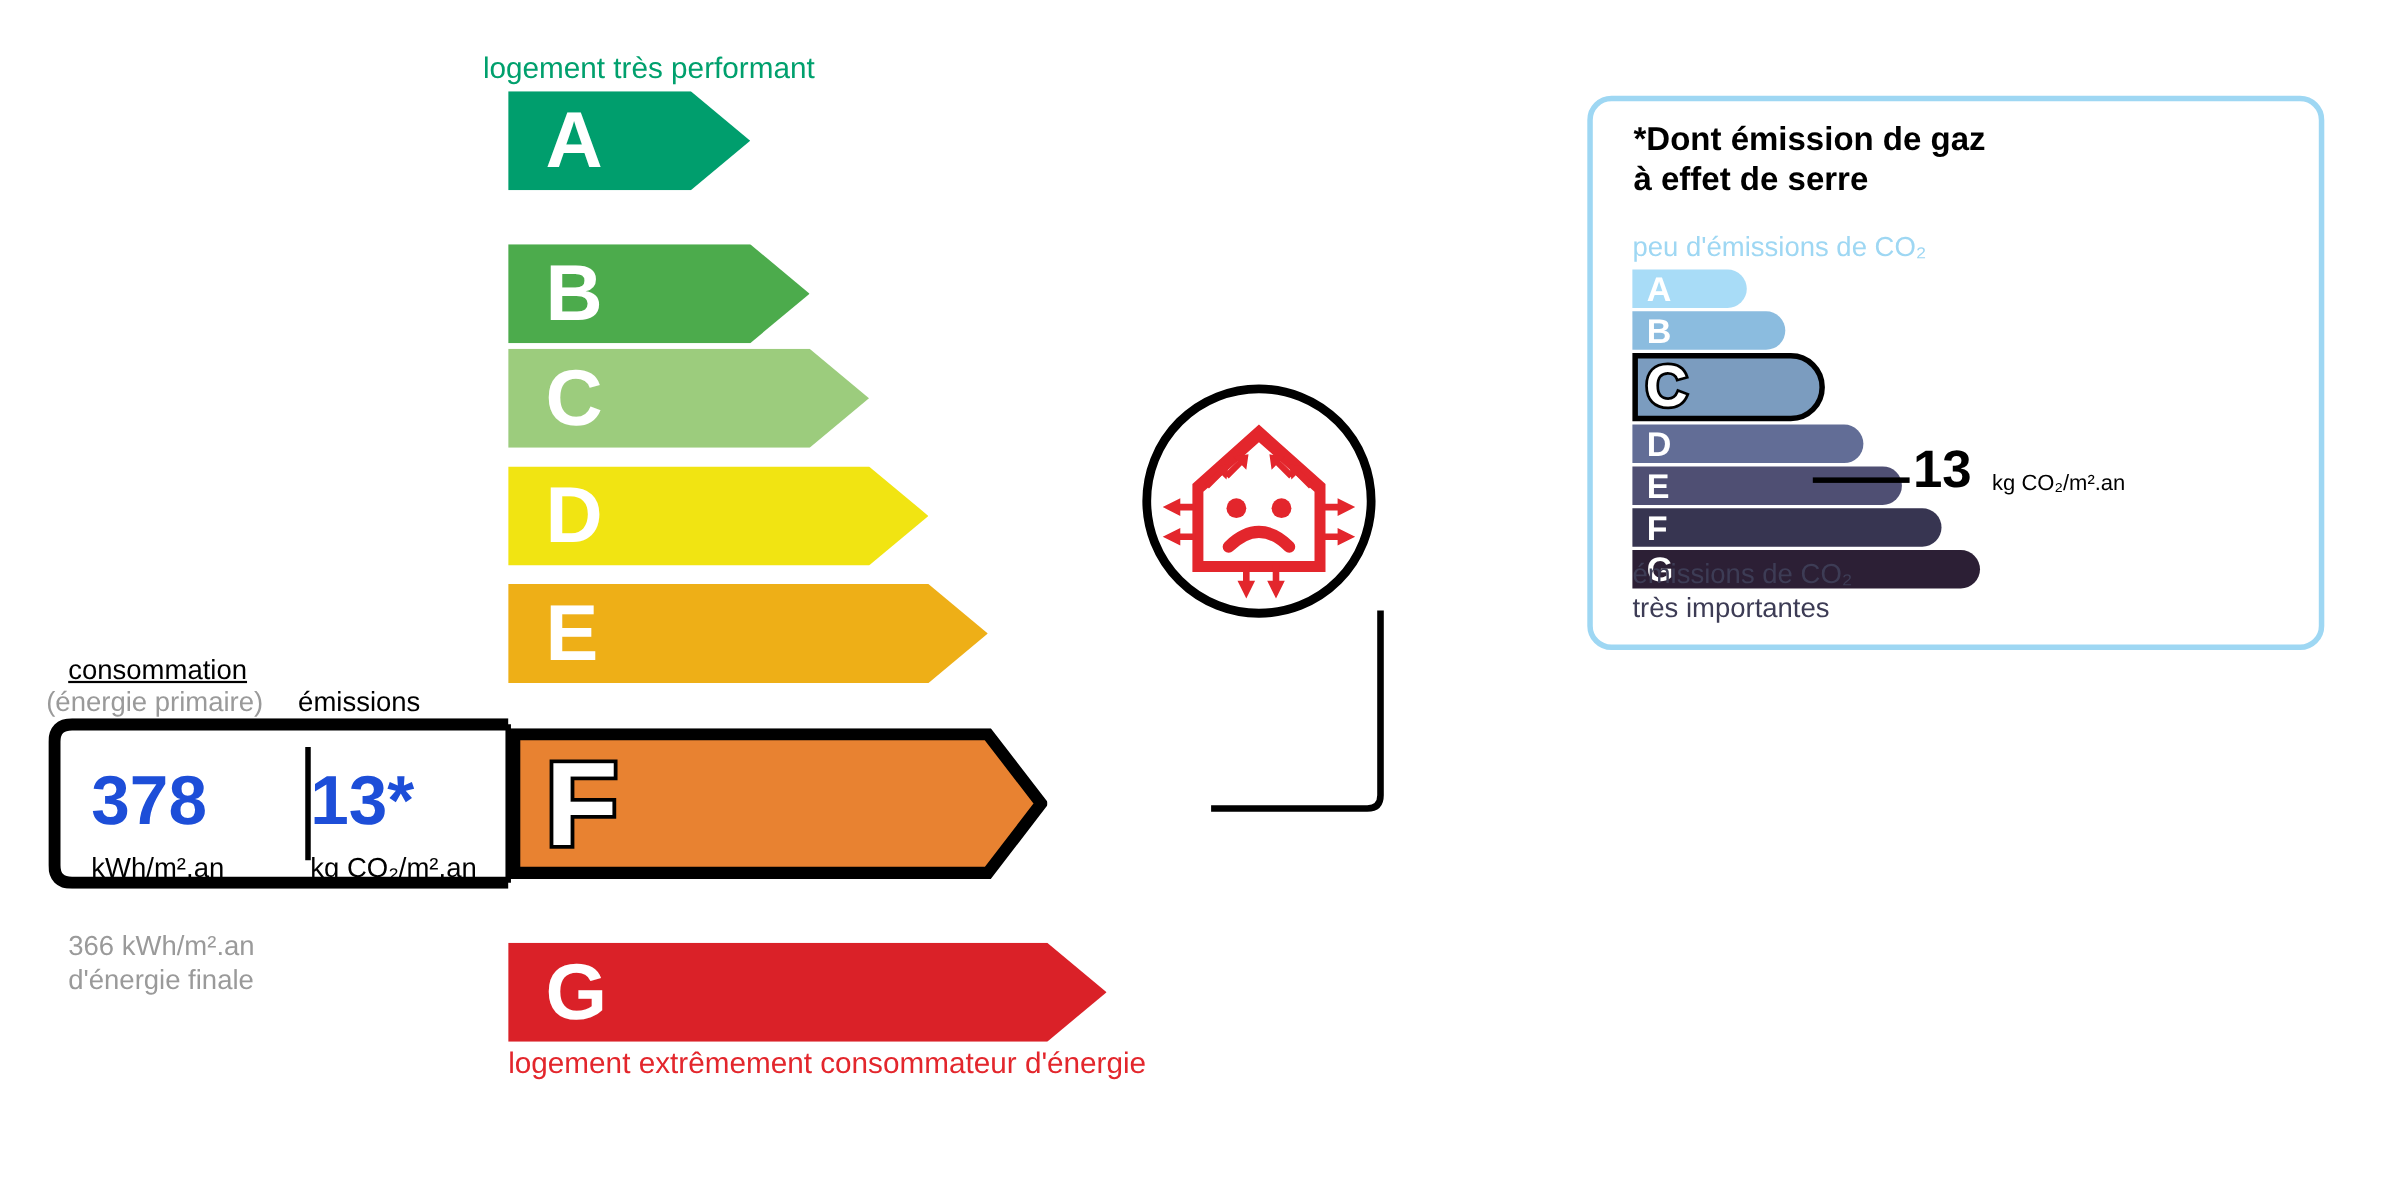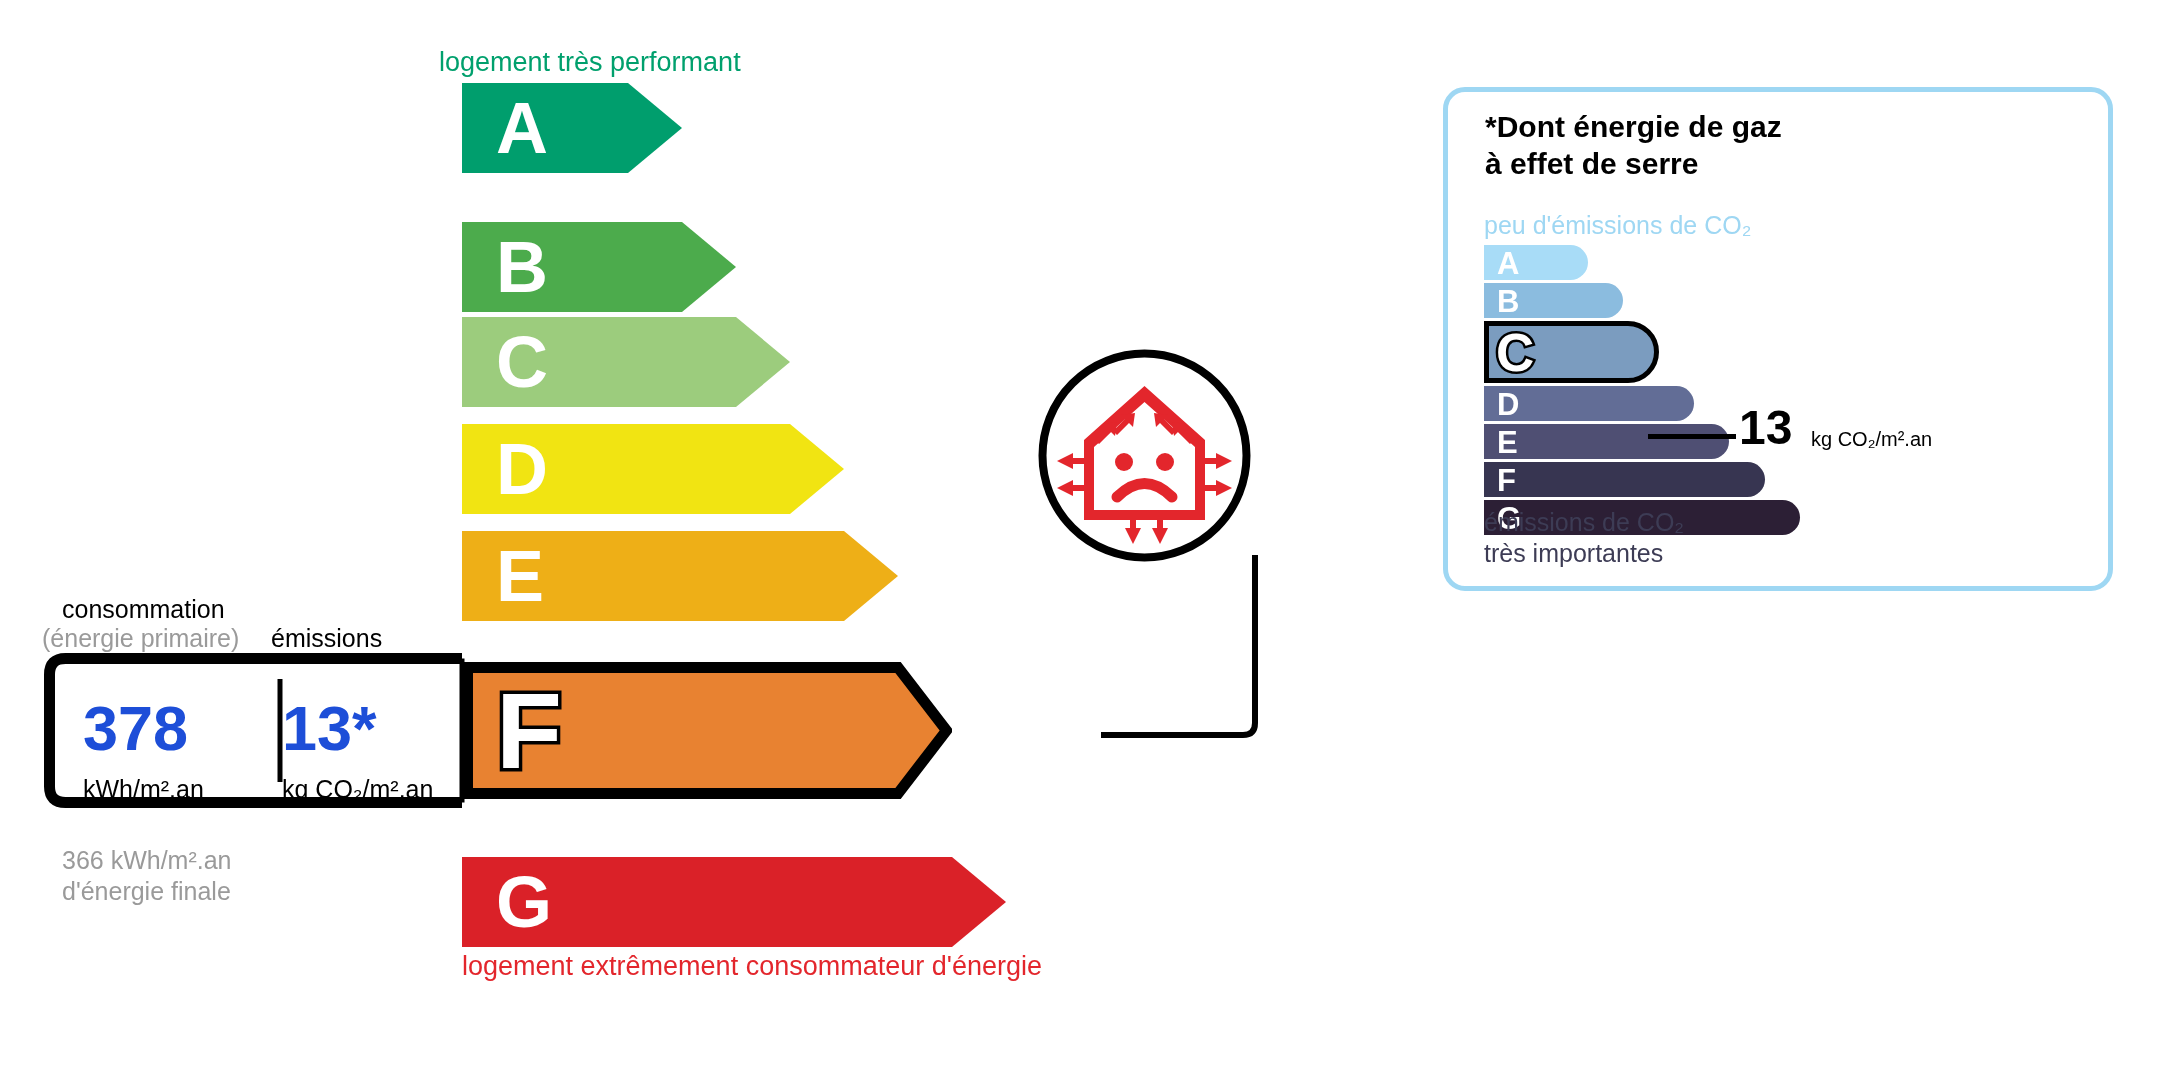--- a/index.html
+++ b/index.html
@@ -309,21 +309,21 @@
   </div>
 
   <div id="highlight-frame" style="left: 44px; width: 908px; top: 653px; height: 155px;">
       <svg viewBox="0 0 908 155">
         <path d="M 418,5.5 L 21.5,5.5 Q 5.5,5.5 5.5,21.5 L 5.5,133.5 Q 5.5,149.5 21.5,149.5 L 418,149.5" fill="none" stroke="#000000" stroke-width="11"></path>
         <line x1="418" y1="5.5" x2="418" y2="149.5" stroke="#000000" stroke-width="5"></line>
         <line x1="236" y1="26" x2="236" y2="129" stroke="#000000" stroke-width="5"></line>
       </svg>
     </div>
 
-  <div class="vb-label" style="left:62px;top:595px;">consommation</div>
+  <div class="vb-label" style="left:62px;top:595px;text-decoration:underline;">consommation</div>
   <div class="vb-label muted" style="left:42px;top:624px;">(énergie primaire)</div>
   <div class="vb-label" style="left:271px;top:624px;">émissions</div>
 
   <div class="vb-value" style="left:83px;top:697px;">378</div>
   <div class="vb-unit" style="left:83px;top:775px;">kWh/m².an</div>
 
   <div class="vb-value" style="left:282px;top:697px;">13*</div>
   <div class="vb-unit" style="left:282px;top:775px;">kg CO₂/m².an</div>
 
   <div class="vb-footer">
@@ -377,21 +377,21 @@
       </g>
     </svg>
   </div>
 
   <div class="bottom-caption">logement extrêmement consommateur d'énergie</div>
 </div>
 
 <div id="co2-panel">
 
   <div id="co2-title">
-    <div>*Dont énergie de gaz</div>
+    <div>*Dont émission de gaz</div>
     <div>à effet de serre</div>
   </div>
 
   <div id="co2-top-caption">peu d'émissions de CO₂</div>
 
   <div class="crow" id="crow-A" style="top: 153px; width: 104px;">
     <div class="cbar" style="width: 104px; background: rgb(168, 220, 247);"></div>
     <div class="cletter">A</div>
   </div>
   <div class="crow" id="crow-B" style="top: 191px; width: 139px;">

